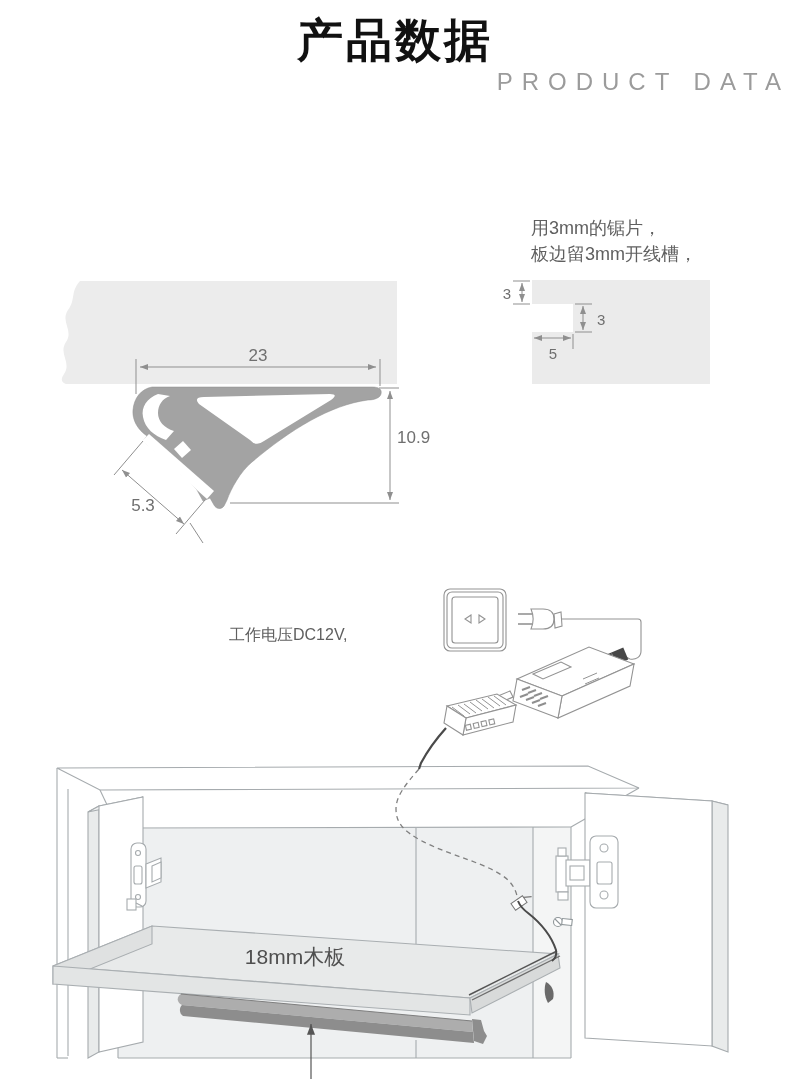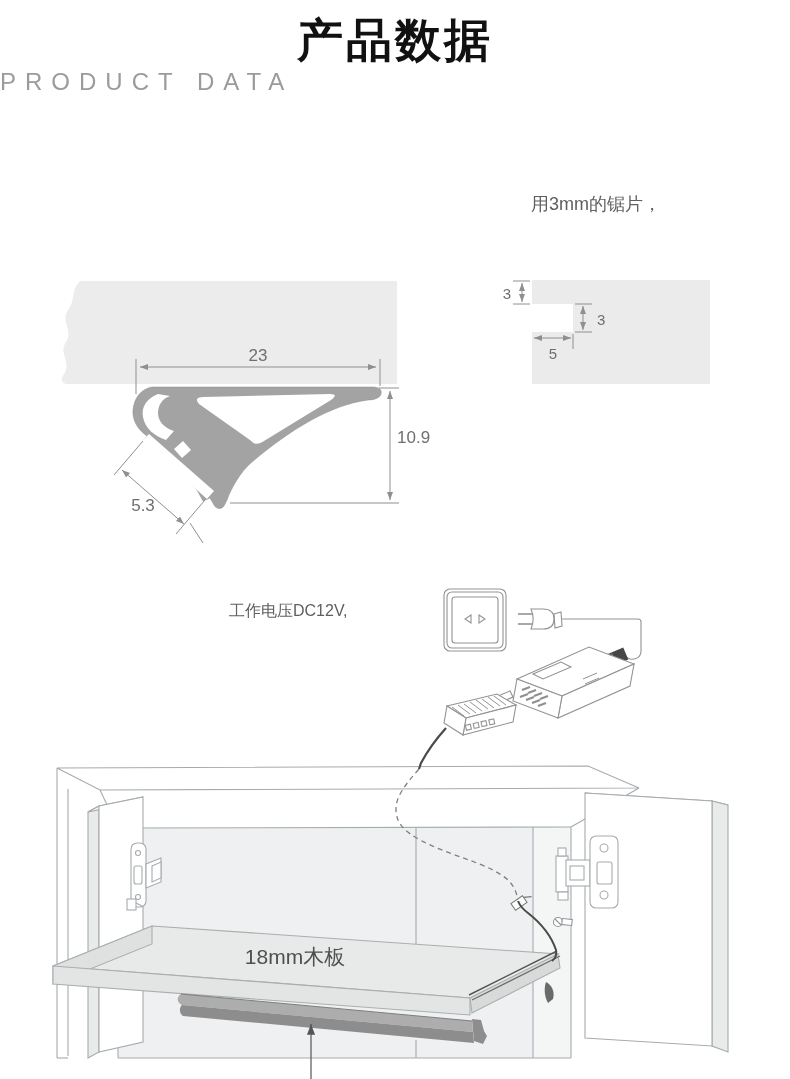--- a/index.html
+++ b/index.html
@@ -1,35 +1,36 @@
 <!DOCTYPE html>
 <html><head>
 <meta charset="utf-8">
 <style>
   html,body{margin:0;padding:0;background:#ffffff;}
   body{width:790px;height:1079px;position:relative;overflow:hidden;
        font-family:"Liberation Sans","DejaVu Sans",sans-serif;}
   .title{position:absolute;top:10px;left:0;width:790px;text-align:center;
          font-size:46px;font-weight:700;letter-spacing:3px;color:#111;}
-  .subtitle{position:absolute;top:68px;left:0;width:790px;text-align:left;
+  .subtitle{position:absolute;top:68px;left:0;width:790px;text-align:right;
             font-size:24px;font-weight:400;letter-spacing:9px;color:#9b9b9b;}
-  .note{position:absolute;color:#5f5f5f;}
+  .note{position:absolute;color:#5f5f5f;margin-top:24px;}
   .groove-note{left:531px;top:191px;font-size:18px;line-height:26px;}
   .power-note{left:229px;top:597px;font-size:16px;line-height:27px;}
   svg{position:absolute;top:0;left:0;}
   svg text{font-family:"Liberation Sans","DejaVu Sans",sans-serif;}
 </style>
 </head>
 <body>
 
 <div class="title">产品数据</div>
 <div class="subtitle">PRODUCT DATA</div>
 
 <div class="note groove-note">
   <div>用3mm的锯片，</div>
+  <div>板边留3mm开线槽，</div>
 </div>
 
 <div class="note power-note">
   <div>工作电压DC12V,</div>
 </div>
 
 <svg width="790" height="1079" viewBox="0 0 790 1079">
   <defs>
     <marker id="dimArr" viewBox="0 0 8 8" refX="8" refY="4" markerWidth="8" markerHeight="8" orient="auto-start-reverse">
       <path d="M8,4 L0,1 L0,7 Z" fill="#8f8f8f"></path>

